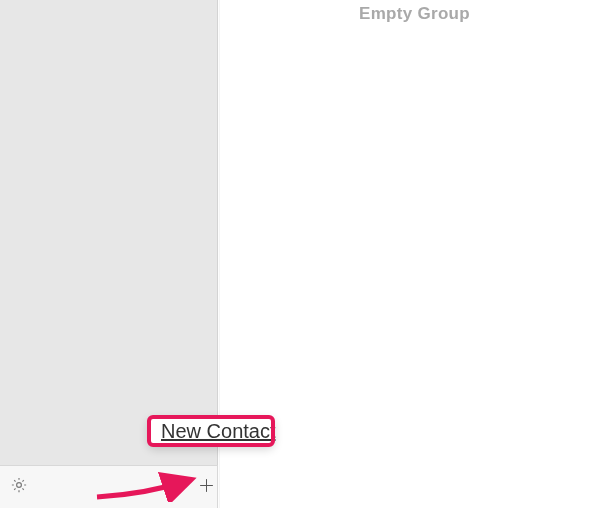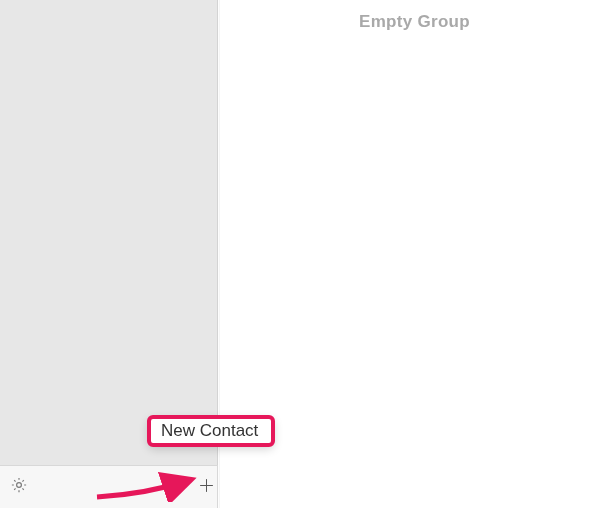--- a/index.html
+++ b/index.html
@@ -21,21 +21,21 @@
     .main {
       position: absolute;
       left: 219px; top: 0;
       right: 0;
       height: 508px;
       background: #ffffff;
     }
     .main-title {
       width: 100%;
       text-align: center;
-      padding-top: 12px;
+      padding-top: 4px;
       font-size: 17px;
       font-weight: 600;
       color: #a9a9a9;
       letter-spacing: 0.3px;
     }
     .footer-bar {
       position: absolute;
       left: 0;
       top: 465px;
       width: 218px;
@@ -72,26 +72,27 @@
       top: 416px;
       width: 126px;
       background: #ffffff;
       border: 1px solid #c9c9c9;
       border-radius: 6px;
       box-shadow: 0 3px 10px rgba(0,0,0,0.18);
       overflow: visible;
       z-index: 5;
     }
     .popup-item {
-      font-size: 17px;
+      font-size: 20px;
       color: #333;
       padding: 4px 12px;
       cursor: pointer;
       line-height: 20px;
       white-space: nowrap;
+      text-decoration: underline;
     }
     .popup-item.highlighted {
       outline: 4px solid #e6175a;
       outline-offset: -2px;
       border-radius: 4px;
     }
     .popup-item + .popup-item {
     }
     .arrow {
       position: absolute;

